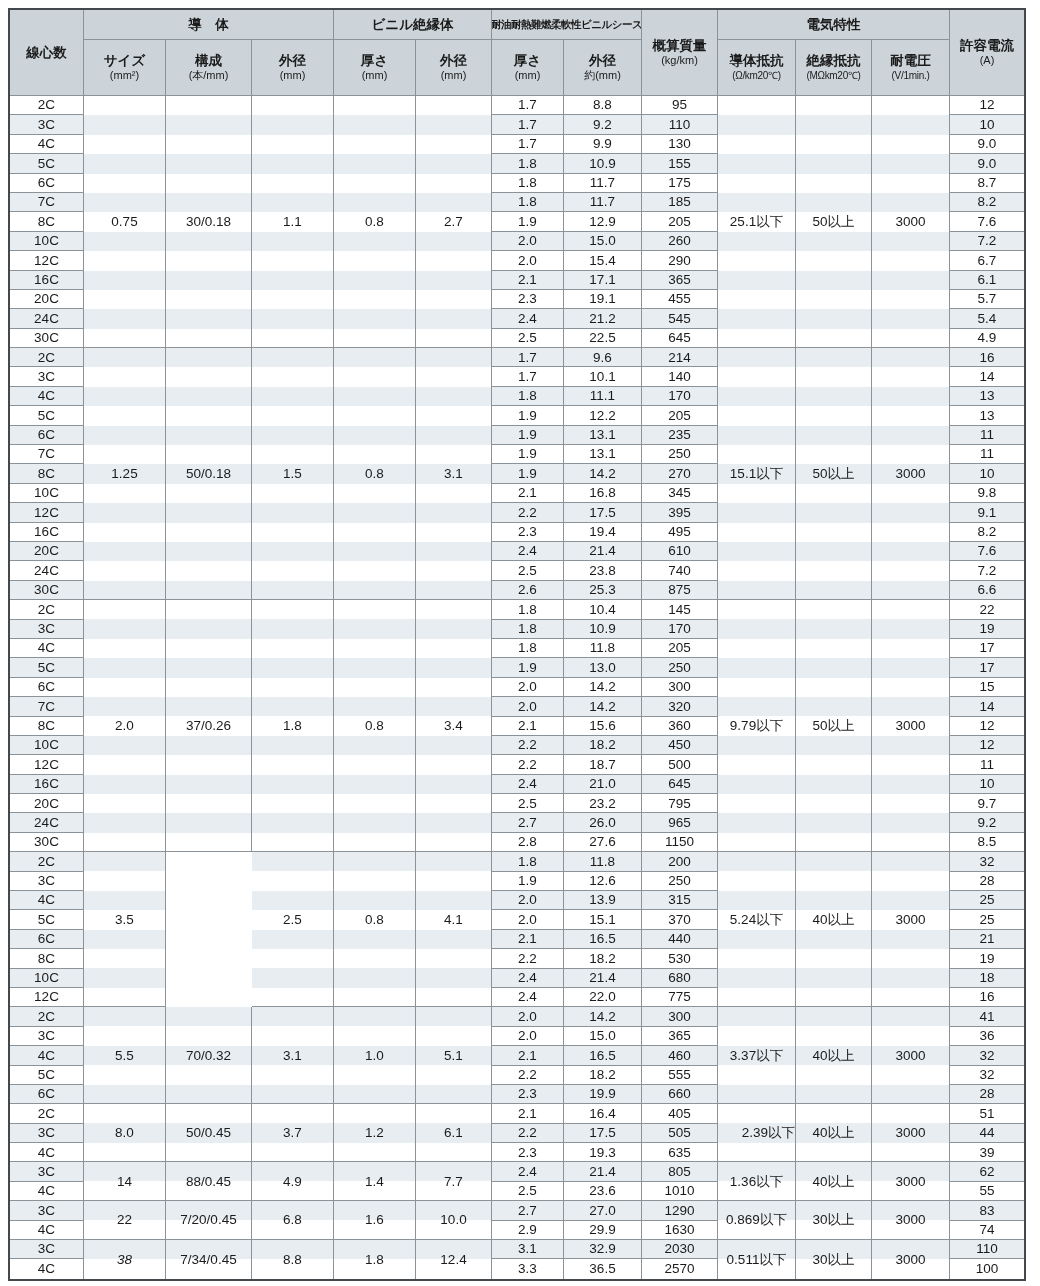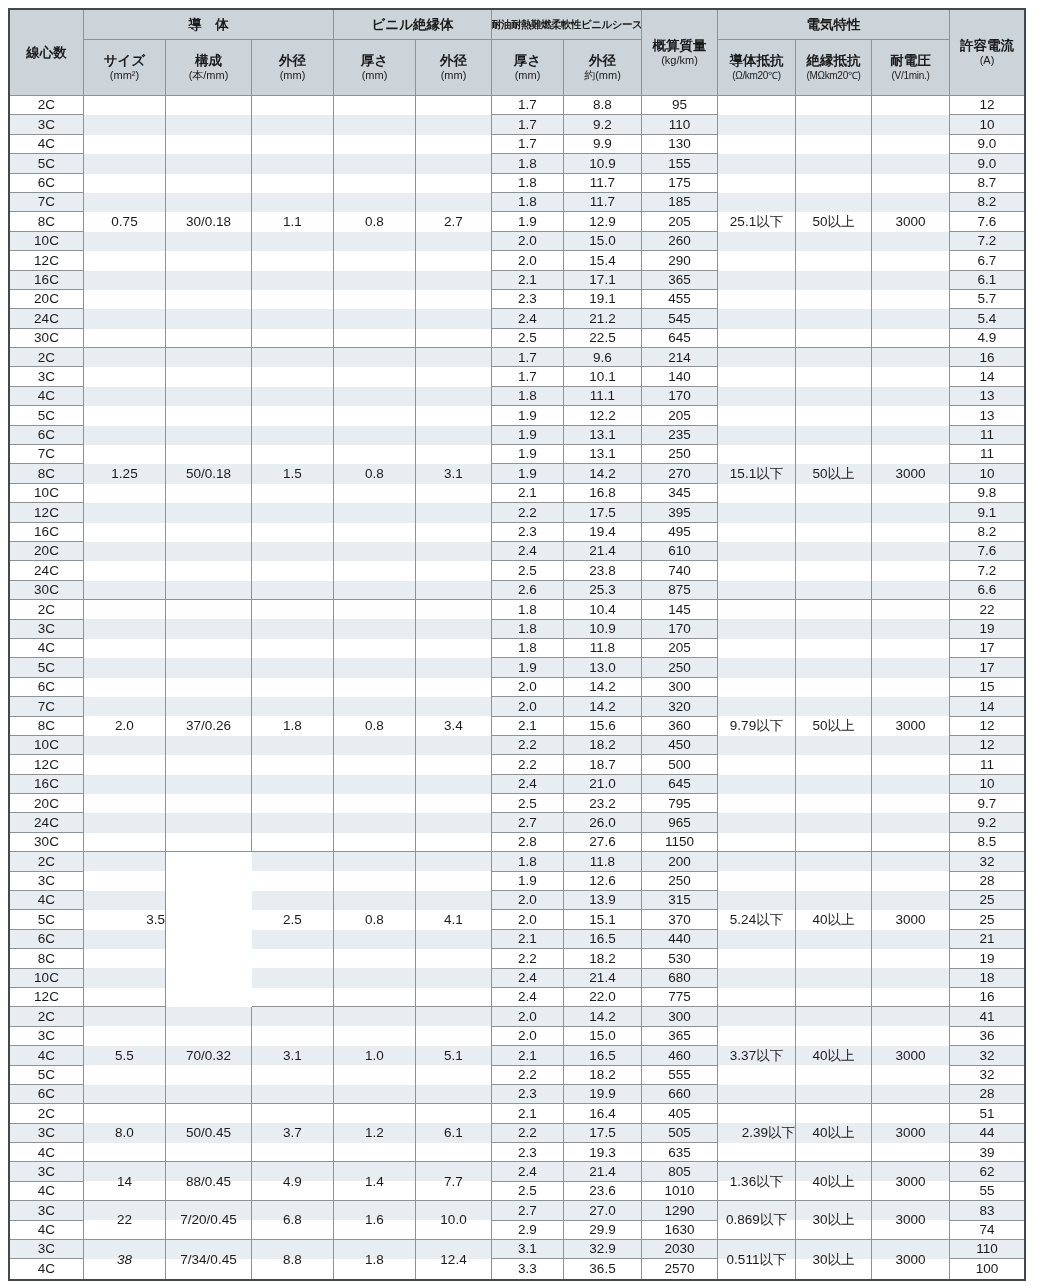--- a/index.html
+++ b/index.html
@@ -378,21 +378,21 @@
       <div class="cell shaded" style="grid-area: 40 / 1;">24C</div>
       <div class="cell shaded" style="grid-area: 40 / 7;">2.7</div>
       <div class="cell shaded" style="grid-area: 40 / 8;">26.0</div>
       <div class="cell shaded" style="grid-area: 40 / 9;">965</div>
       <div class="cell shaded lastcol" style="grid-area: 40 / 13;">9.2</div>
       <div class="cell" style="grid-area: 41 / 1;">30C</div>
       <div class="cell" style="grid-area: 41 / 7;">2.8</div>
       <div class="cell" style="grid-area: 41 / 8;">27.6</div>
       <div class="cell" style="grid-area: 41 / 9;">1150</div>
       <div class="cell lastcol" style="grid-area: 41 / 13;">8.5</div>
-      <div class="cell merged" style="grid-area: 42 / 2 / span 8; background: repeating-linear-gradient(rgb(232, 237, 241) 0px, rgb(232, 237, 241) 19.4px, rgb(255, 255, 255) 19.4px, rgb(255, 255, 255) 38.8px); justify-content: flex-end;">
+      <div class="cell merged" style="grid-area: 42 / 2 / span 8; background: repeating-linear-gradient(rgb(232, 237, 241) 0px, rgb(232, 237, 241) 19.4px, rgb(255, 255, 255) 19.4px, rgb(255, 255, 255) 38.8px);">
         <span style="transform: translateY(-9.7px);">3.5</span>
       </div>
       <div class="cell merged" style="grid-area: 42 / 4 / span 8; background: repeating-linear-gradient(rgb(232, 237, 241) 0px, rgb(232, 237, 241) 19.4px, rgb(255, 255, 255) 19.4px, rgb(255, 255, 255) 38.8px);">
         <span style="transform: translateY(-9.7px);">2.5</span>
       </div>
       <div class="cell merged" style="grid-area: 42 / 5 / span 8; background: repeating-linear-gradient(rgb(232, 237, 241) 0px, rgb(232, 237, 241) 19.4px, rgb(255, 255, 255) 19.4px, rgb(255, 255, 255) 38.8px);">
         <span style="transform: translateY(-9.7px);">0.8</span>
       </div>
       <div class="cell merged" style="grid-area: 42 / 6 / span 8; background: repeating-linear-gradient(rgb(232, 237, 241) 0px, rgb(232, 237, 241) 19.4px, rgb(255, 255, 255) 19.4px, rgb(255, 255, 255) 38.8px);">
         <span style="transform: translateY(-9.7px);">4.1</span>

